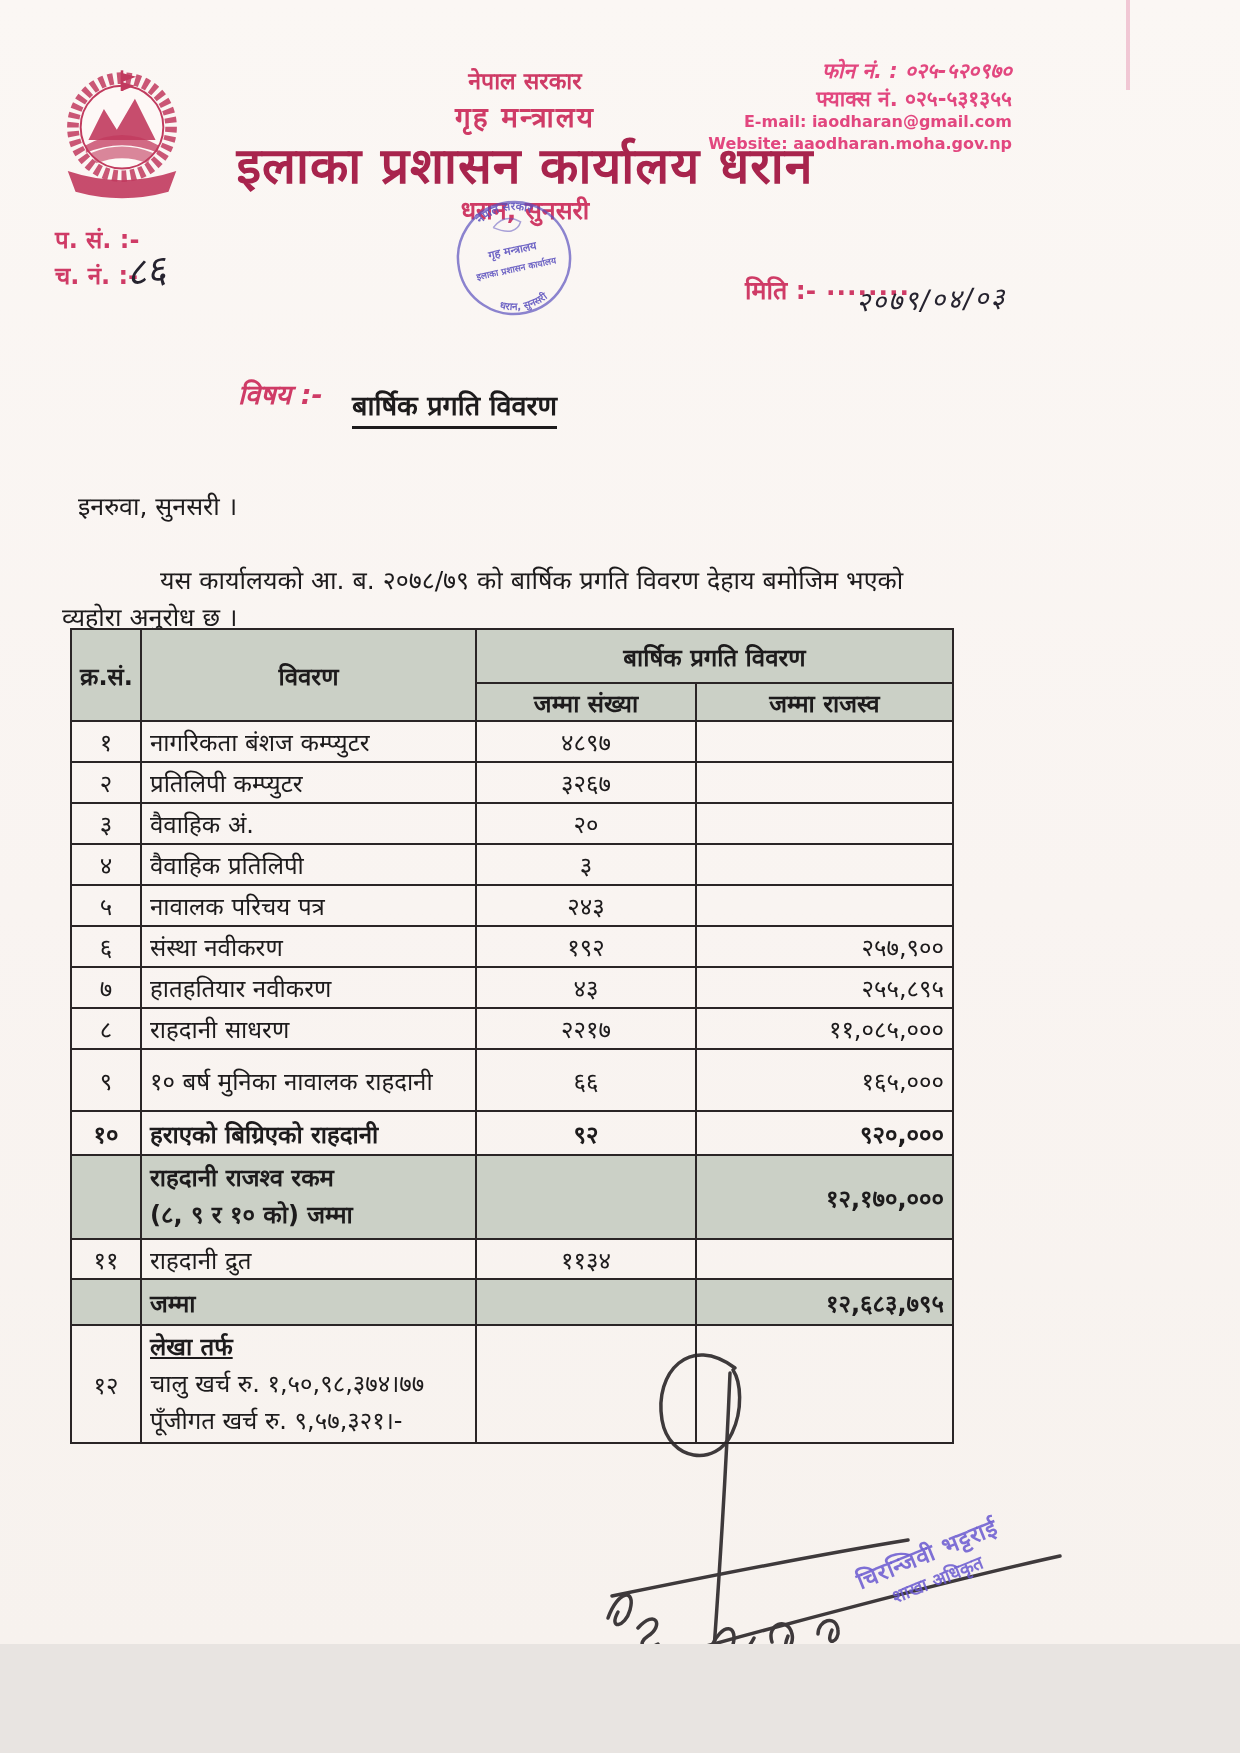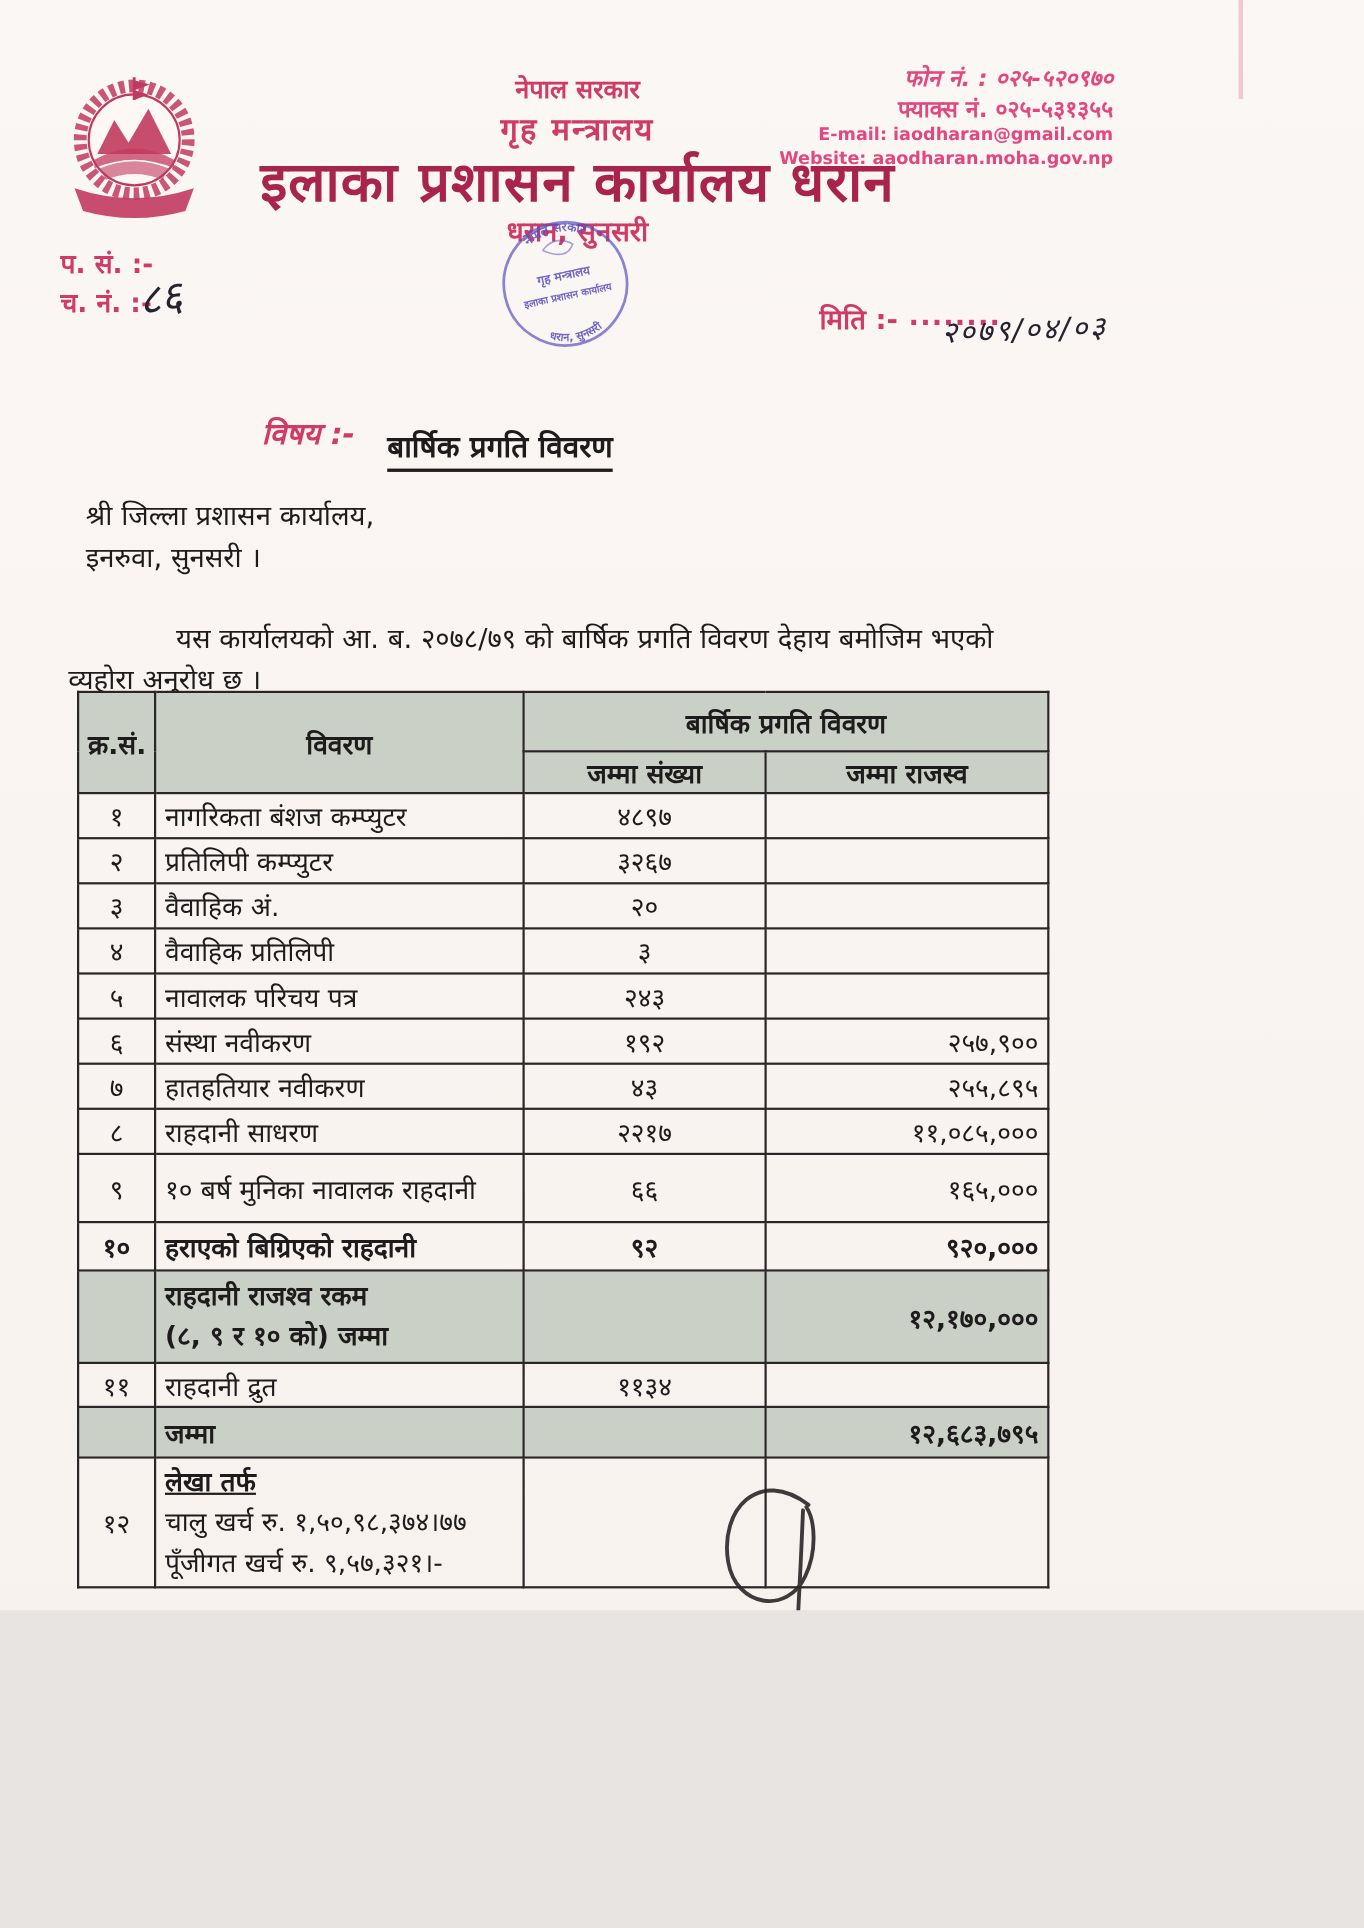--- a/index.html
+++ b/index.html
@@ -1,17 +1,17 @@
 <!DOCTYPE html>
 <html><head>
 <meta charset="utf-8">
 <style>
   html,body{margin:0;padding:0;background:#e8e4e1;}
   .page{
-    position:relative; width:1240px; height:1464px; overflow:hidden;
+    position:relative; width:1240px; height:1644px; overflow:hidden;
     background:linear-gradient(180deg,#fbf7f4 0%,#f9f4f1 55%,#f7f2ee 100%);
     font-family:"DejaVu Sans","Liberation Sans",sans-serif;
     color:#1d1b1c;
   }
   .page *{box-sizing:border-box;}
   .abs{position:absolute;}
 
   
   .center-block{left:105px;width:840px;text-align:center;}
   .gov-line{top:64px;font-size:23px;font-weight:bold;color:#cf3b66;}
@@ -131,21 +131,20 @@
     <text font-size="10"><textPath href="#arcBot" startOffset="50%" text-anchor="middle">धरान, सुनसरी</textPath></text>
   </svg>
 
   <div class="abs date-label">मिति :-</div>
   <div class="abs date-dots">........</div>
   <div class="abs hw date-hw">२०७९/०४/०३</div>
 
   <div class="abs subject-label">विषय :-</div>
   <div class="abs subject-text">बार्षिक प्रगति विवरण</div>
 
-  <div class="abs addr1">श्री जिल्ला प्रशासन कार्यालय,</div>
   <div class="abs addr2">इनरुवा, सुनसरी ।</div>
 
   <div class="abs body1">यस कार्यालयको आ. ब. २०७८/७९ को बार्षिक प्रगति विवरण देहाय बमोजिम भएको</div>
   <div class="abs body2">व्यहोरा अनुरोध छ ।</div>
 
   <table class="doc-table">
     <colgroup>
       <col style="width:70px">
         <col style="width:335px">
         <col style="width:220px">

